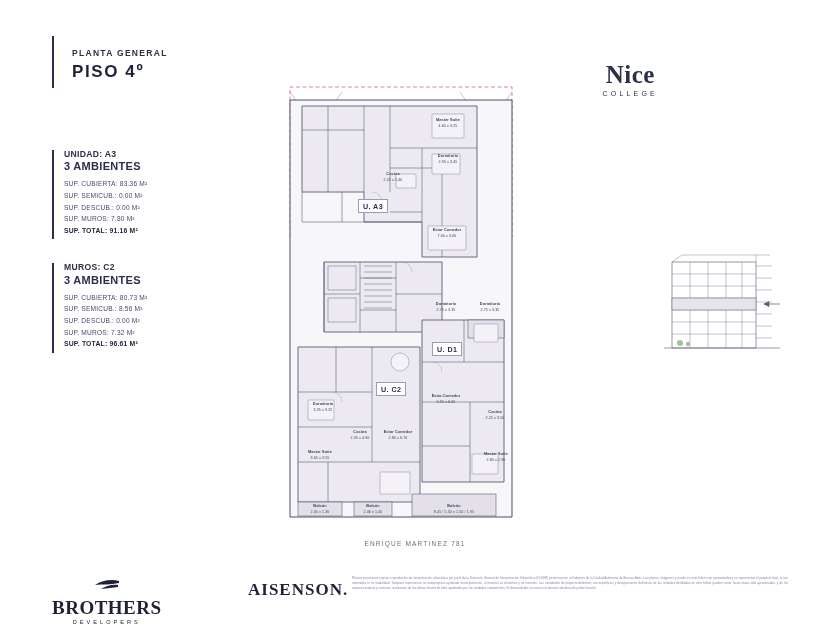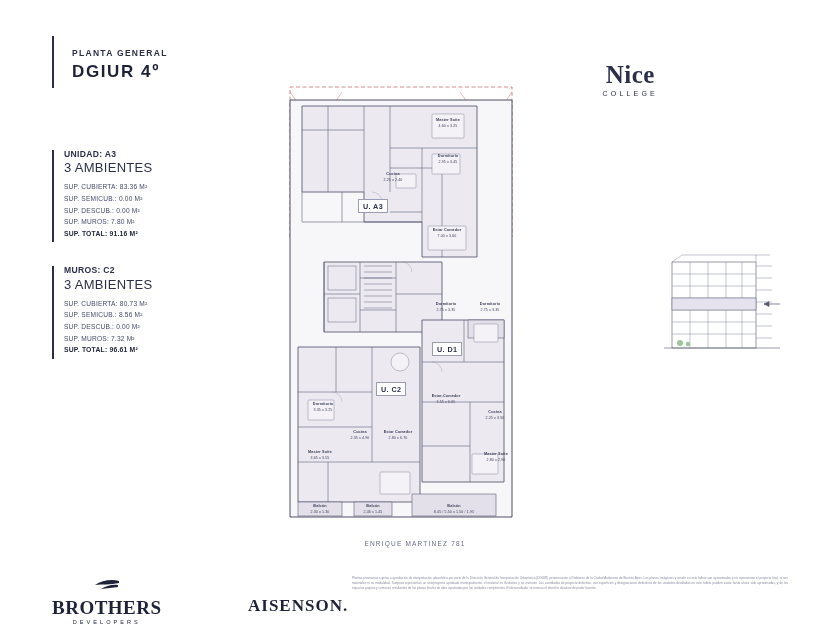--- a/index.html
+++ b/index.html
@@ -50,21 +50,21 @@
   .info-block { margin-bottom: 24px; position: relative; padding-left: 12px; }
   .info-block .bar {
     position: absolute; left: 0; top: 2px; width: 2px; height: 100%;
     background: #2b2f4a;
   }
   .unit-line {
     font-size: 8.6px; font-weight: bold; color: #2b2f4a; letter-spacing: .3px;
     line-height: 1.45;
   }
   .amb-line {
-    font-size: 13px; font-weight: normal; color: #2b2f4a; letter-spacing: .3px;
+    font-size: 11px; font-weight: bold; color: #2b2f4a; letter-spacing: .3px;
     margin-bottom: 6px;
   }
   .sup-line {
     font-size: 6.6px; color: #45496b; letter-spacing: .2px; line-height: 1.75;
   }
   .sup-total {
     font-size: 6.8px; color: #1e2238; font-weight: bold;
     letter-spacing: .2px; line-height: 1.9;
   }
 
@@ -105,36 +105,36 @@
   .brothers {
     position: absolute; left: 52px; top: 578px;
     display: flex; align-items: center; gap: 6px; flex-direction: column;
   }
   .brothers .txt { text-align: center; color: #1e2238; }
   .brothers .b1 { font-family: "Liberation Serif", serif; font-size: 19px; font-weight: bold; letter-spacing: .5px; line-height: 1; }
   .brothers .b2 { font-size: 5.6px; letter-spacing: 3px; margin-top: 2px; }
   .aisenson {
     position: absolute; left: 248px; top: 580px;
     font-family: "Liberation Serif", serif;
-    font-size: 17px; font-weight: bold; letter-spacing: 1px; color: #1e2238; margin-top: 16px;
+    font-size: 17px; font-weight: bold; letter-spacing: 1px; color: #1e2238;
   }
   .aisenson .dot { color: #1e2238; }
   .legal {
     position: absolute; left: 352px; top: 576px; width: 436px;
     font-size: 3.1px; line-height: 1.55; color: #8a8da2; text-align: justify;
   }
 </style>
 </head>
 <body>
 
 <div class="page">
 
   <div class="hdr-rule-top"></div>
   <div class="hdr-sub">PLANTA GENERAL</div>
-  <div class="hdr-title">DGIUR 4º</div>
+  <div class="hdr-title">PISO 4º</div>
 
   <div class="logo-nice">
     <div class="n1">Nice</div>
     <div class="n2">COLLEGE</div>
   </div>
 
   <div class="info-col">
 
     <div class="info-block">
       <div class="bar"></div>

